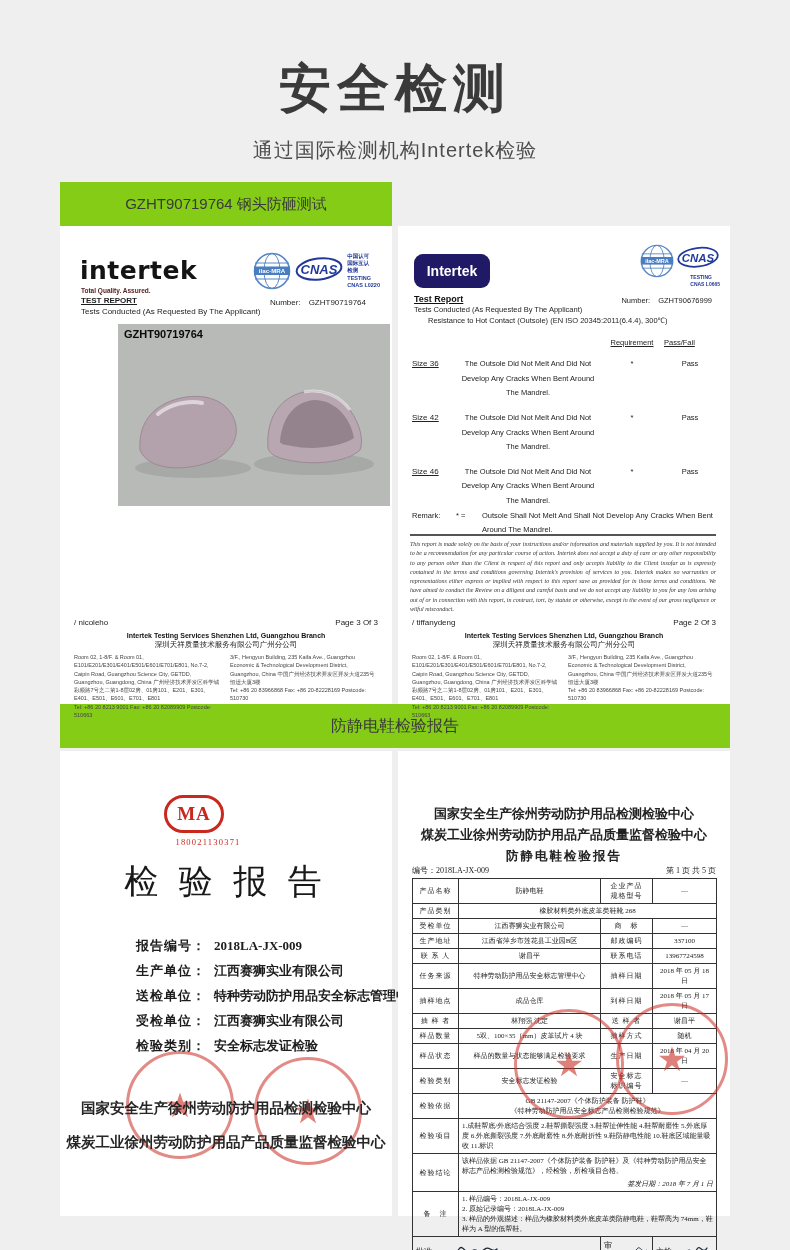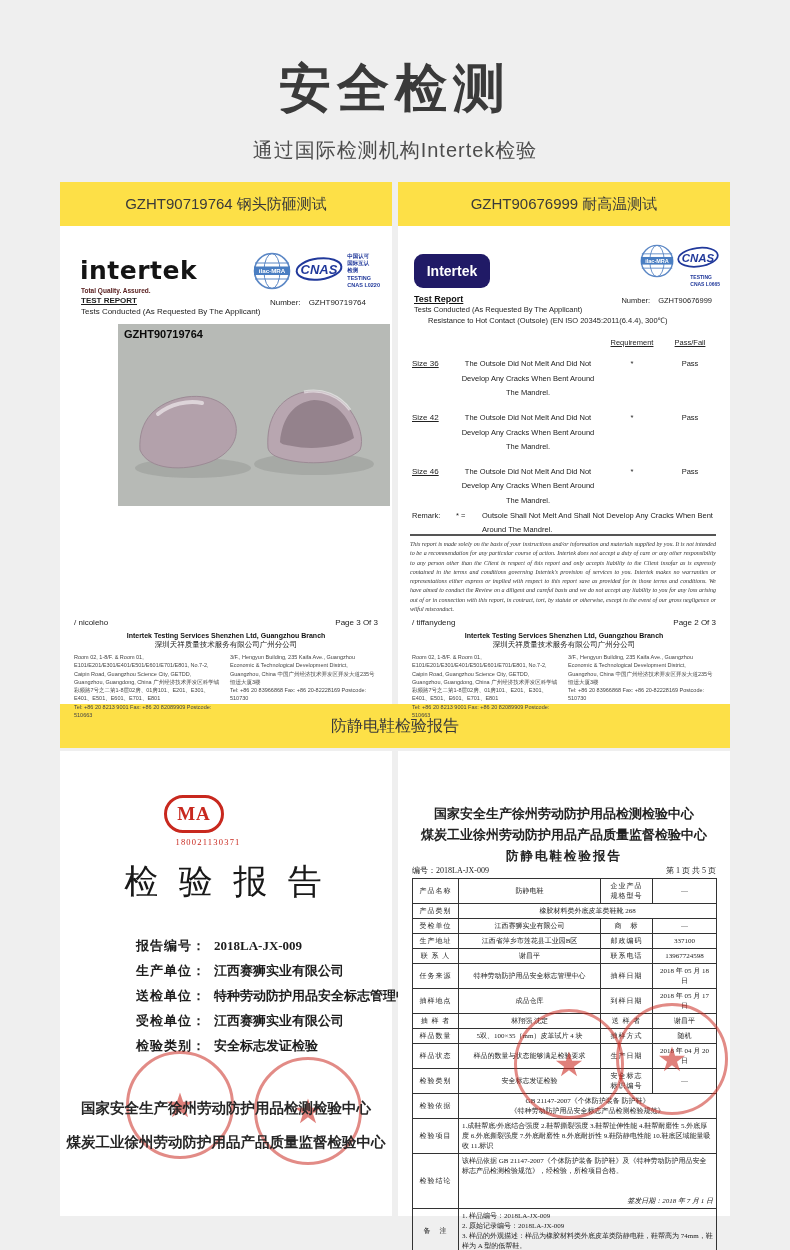--- a/index.html
+++ b/index.html
@@ -7,21 +7,21 @@
           font-family:"Liberation Sans",sans-serif;color:#333;}
   .pre{white-space:pre-line;}
   .serif{font-family:"Liberation Serif","DejaVu Serif",serif;}
 
   
   .hero{position:absolute;top:0;left:0;width:790px;text-align:center;}
   .hero-title{margin-top:54px;font-size:52px;font-weight:bold;color:#3a3a3a;letter-spacing:6px;}
   .hero-sub{margin-top:13px;font-size:20px;color:#4c4c4c;letter-spacing:1px;}
 
   
-  .bar{position:absolute;height:44px;background:#fde047;color:#3a3a3a;font-size:15px;
+  .bar{position:absolute;height:44px;background:#84cc16;color:#3a3a3a;font-size:15px;
        display:flex;align-items:center;justify-content:center;}
   .bar-left{left:60px;top:182px;width:332px;}
   .bar-right{left:398px;top:182px;width:332px;}
   .bar-mid{left:60px;top:704px;width:670px;font-size:16px;}
 
   
   .card{position:absolute;background:#fff;}
   .card-tl{left:60px;top:226px;width:332px;height:478px;}
   .card-tr{left:398px;top:226px;width:332px;height:478px;}
   .card-bl{left:60px;top:751px;width:332px;height:465px;}
@@ -56,21 +56,21 @@
   .tr-testline{position:absolute;left:30px;top:89px;font-size:7.5px;color:#1d1d1d;}
   .logos-tr{position:absolute;right:10px;top:18px;display:flex;align-items:flex-start;gap:2px;}
   .cnas-col{display:flex;flex-direction:column;align-items:flex-end;}
   .cnas-cap2{font-size:5px;line-height:1.3;color:#21399b;font-weight:bold;text-align:left;}
   .numline-tr{right:18px;top:70px;font-size:7.5px;}
 
   .t-wrap{position:absolute;left:14px;top:112px;width:304px;font-size:7.5px;color:#222;}
   .t-head{display:flex;}
   .t-h-sp{width:188px;}
   .t-h-req{width:64px;text-align:center;text-decoration:underline;}
-  .t-h-pf{width:52px;text-align:center;text-decoration:underline;}
+  .t-h-pf{width:52px;text-decoration:underline;}
   .t-row{display:flex;margin-top:10px;}
   .t-size{width:44px;font-size:8px;text-decoration:underline;padding-top:2px;}
   .t-desc{width:144px;text-align:center;line-height:1.95;padding:0 4px;box-sizing:border-box;}
   .t-req{width:64px;text-align:center;padding-top:2px;}
   .t-res{width:52px;text-align:center;padding-top:2px;}
   .t-remark{display:flex;line-height:1.9;}
   .t-remark .rl{width:44px;}
   .t-remark .rk{width:26px;}
   .t-remark .rt{flex:1;}
   .disclaimer{position:absolute;left:12px;top:308px;width:306px;border-top:2px solid #555;padding-top:4px;
@@ -102,38 +102,37 @@
   .br-h2{font-size:13px;margin-top:3px;}
   .br-h3{font-size:12.5px;margin-top:4px;letter-spacing:2px;}
   .br-no{position:absolute;left:14px;top:114px;width:304px;display:flex;justify-content:space-between;
          font-size:8px;color:#222;}
   .br-table{position:absolute;left:14px;top:127px;width:304px;border-collapse:collapse;color:#222;
             table-layout:fixed;}
   .br-table td{border:1px solid #333;font-size:7px;padding:2px 3px;vertical-align:middle;white-space:pre-line;}
   .td-l{text-align:center;letter-spacing:1px;}
   .td-v{text-align:center;}
   .td-vl{text-align:left;}
-  .concl-date{display:block;text-align:right;margin-top:20px;font-style:italic;}
+  .concl-date{display:block;text-align:right;margin-top:3px;font-style:italic;}
   .sig-cell{height:24px;}
   .sig-inner{display:flex;align-items:center;gap:3px;font-size:8px;}
   .br-s1{left:116px;top:258px;width:104px;height:104px;}
   .br-s2{left:218px;top:252px;width:106px;height:106px;}
 </style>
 </head>
 <body>
 
 <div class="canvas">
 
   <header class="hero">
     <div class="hero-title">安全检测</div>
     <div class="hero-sub">通过国际检测机构Intertek检验</div>
   </header>
 
   <div class="bar bar-left">GZHT90719764 钢头防砸测试</div>
-  <div class="bar bar-right">GZHT90676999 耐高温测试</div>
   <div class="bar bar-mid">防静电鞋检验报告</div>
 
   <section class="card card-tl">
     <div class="itk-brand">intertek</div>
     <div class="itk-tagline">Total Quality. Assured.</div>
     <div class="itk-report">TEST REPORT</div>
     <div class="itk-conducted">Tests Conducted (As Requested By The Applicant)</div>
     <div class="logos-tl">
       <svg width="38" height="38" viewBox="0 0 38 38">
         <circle cx="19" cy="19" r="17.5" fill="#fff" stroke="#5b87c5" stroke-width="1.6"></circle>

